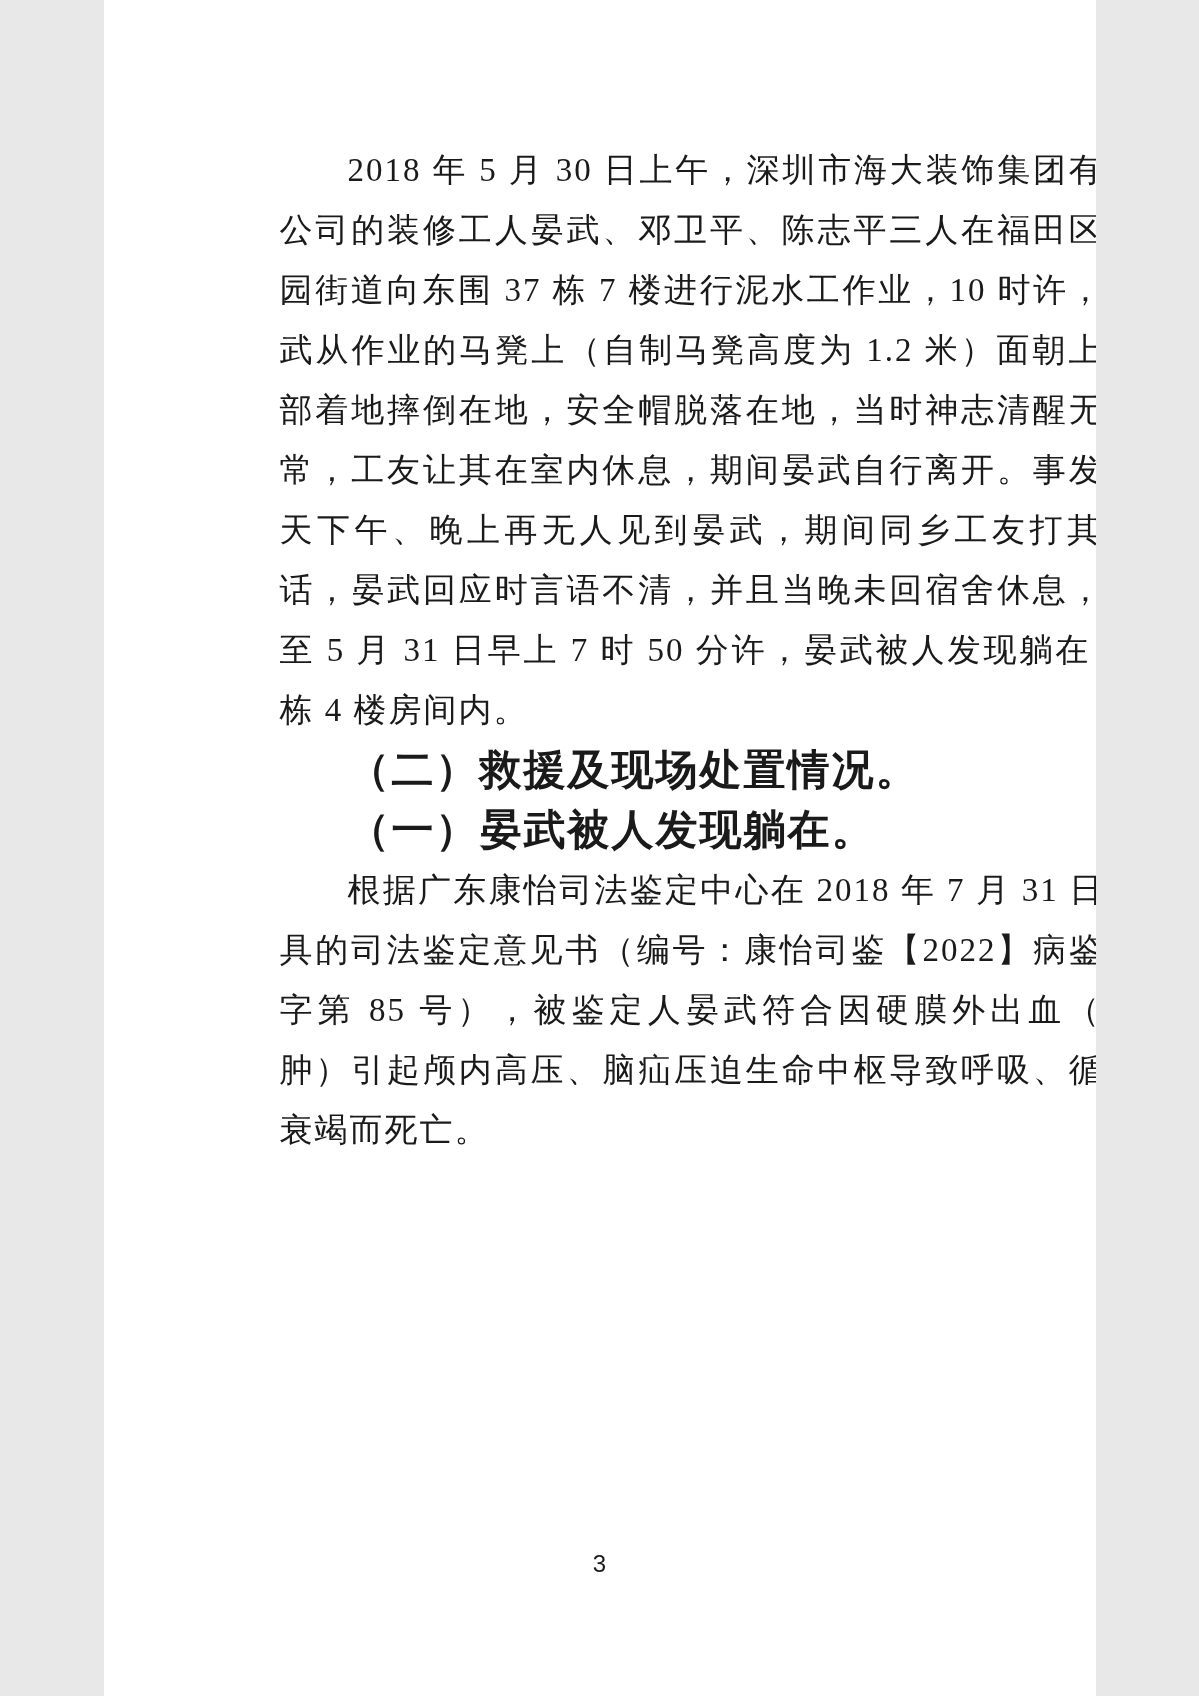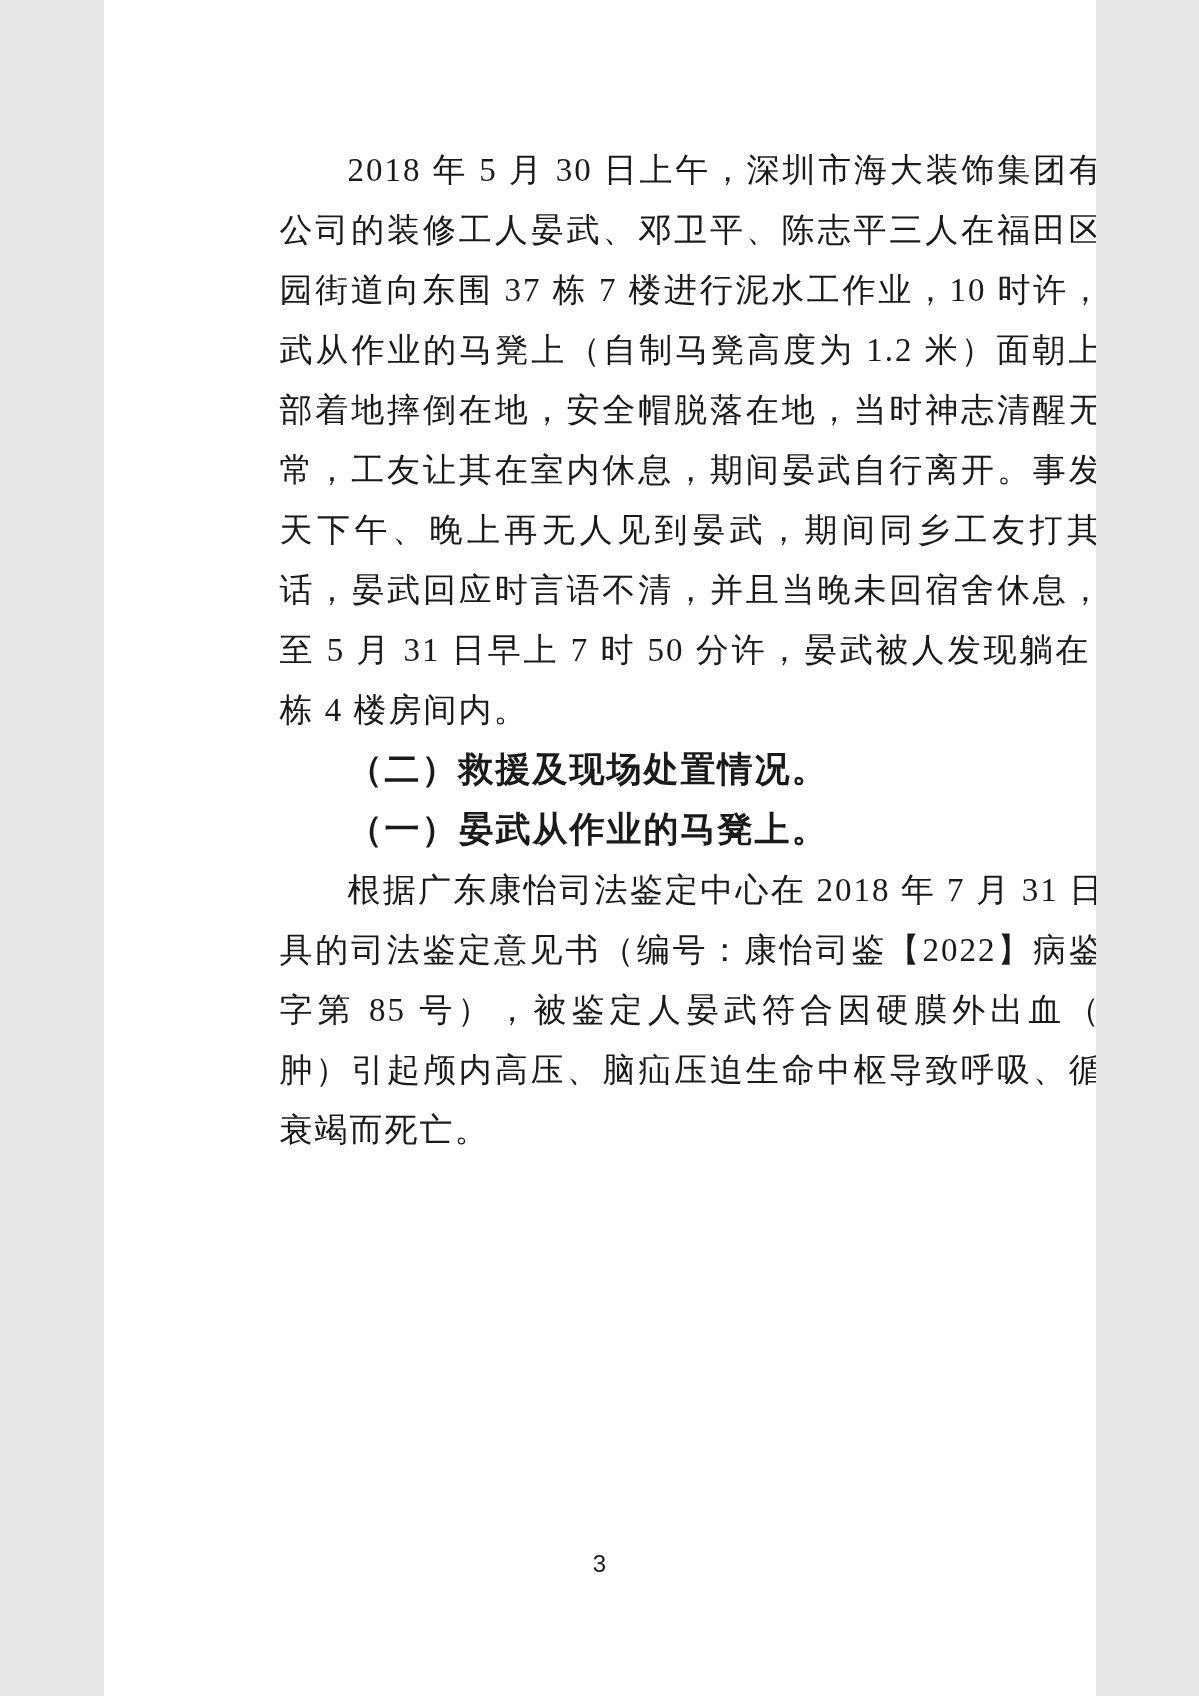--- a/index.html
+++ b/index.html
@@ -23,21 +23,21 @@
   .para {
     font-size: 33px;
     line-height: 60px;
     text-align: justify;
     text-justify: inter-character;
     text-indent: 68px;
     letter-spacing: 2px;
     font-weight: 400;
   }
   .heading-sub {
-    font-size: 35px;
+    font-size: 42px;
     line-height: 60px;
     text-indent: 68px;
     letter-spacing: 2px;
     font-weight: 700;
     font-family: "Liberation Serif", "DejaVu Serif", serif;
   }
   .heading-chapter {
     font-size: 33px;
     line-height: 60px;
     text-indent: 68px;
@@ -57,17 +57,17 @@
     color: #1a1a1a;
   }
 </style>
 </head>
 <body>
 
 <div class="page">
   <div class="content">
     <p class="para">2018 年 5 月 30 日上午，深圳市海大装饰集团有限公司的装修工人晏武、邓卫平、陈志平三人在福田区南园街道向东围 37 栋 7 楼进行泥水工作业，10 时许，晏武从作业的马凳上（自制马凳高度为 1.2 米）面朝上背部着地摔倒在地，安全帽脱落在地，当时神志清醒无异常，工友让其在室内休息，期间晏武自行离开。事发当天下午、晚上再无人见到晏武，期间同乡工友打其电话，晏武回应时言语不清，并且当晚未回宿舍休息，直至 5 月 31 日早上 7 时 50 分许，晏武被人发现躺在 37 栋 4 楼房间内。</p>
     <p class="heading-sub">（二）救援及现场处置情况。</p>
-    <p class="heading-sub">（一）晏武从作业的马凳上。</p>
+    <p class="heading-sub">（一）晏武被人发现躺在。</p>
     <p class="para">根据广东康怡司法鉴定中心在 2018 年 7 月 31 日出具的司法鉴定意见书（编号：康怡司鉴【2022】病鉴意字第 85 号），被鉴定人晏武符合因硬膜外出血（血肿）引起颅内高压、脑疝压迫生命中枢导致呼吸、循环衰竭而死亡。</p>
   </div>
   <div class="page-number">3</div>
 </div>
 
 </body></html>

